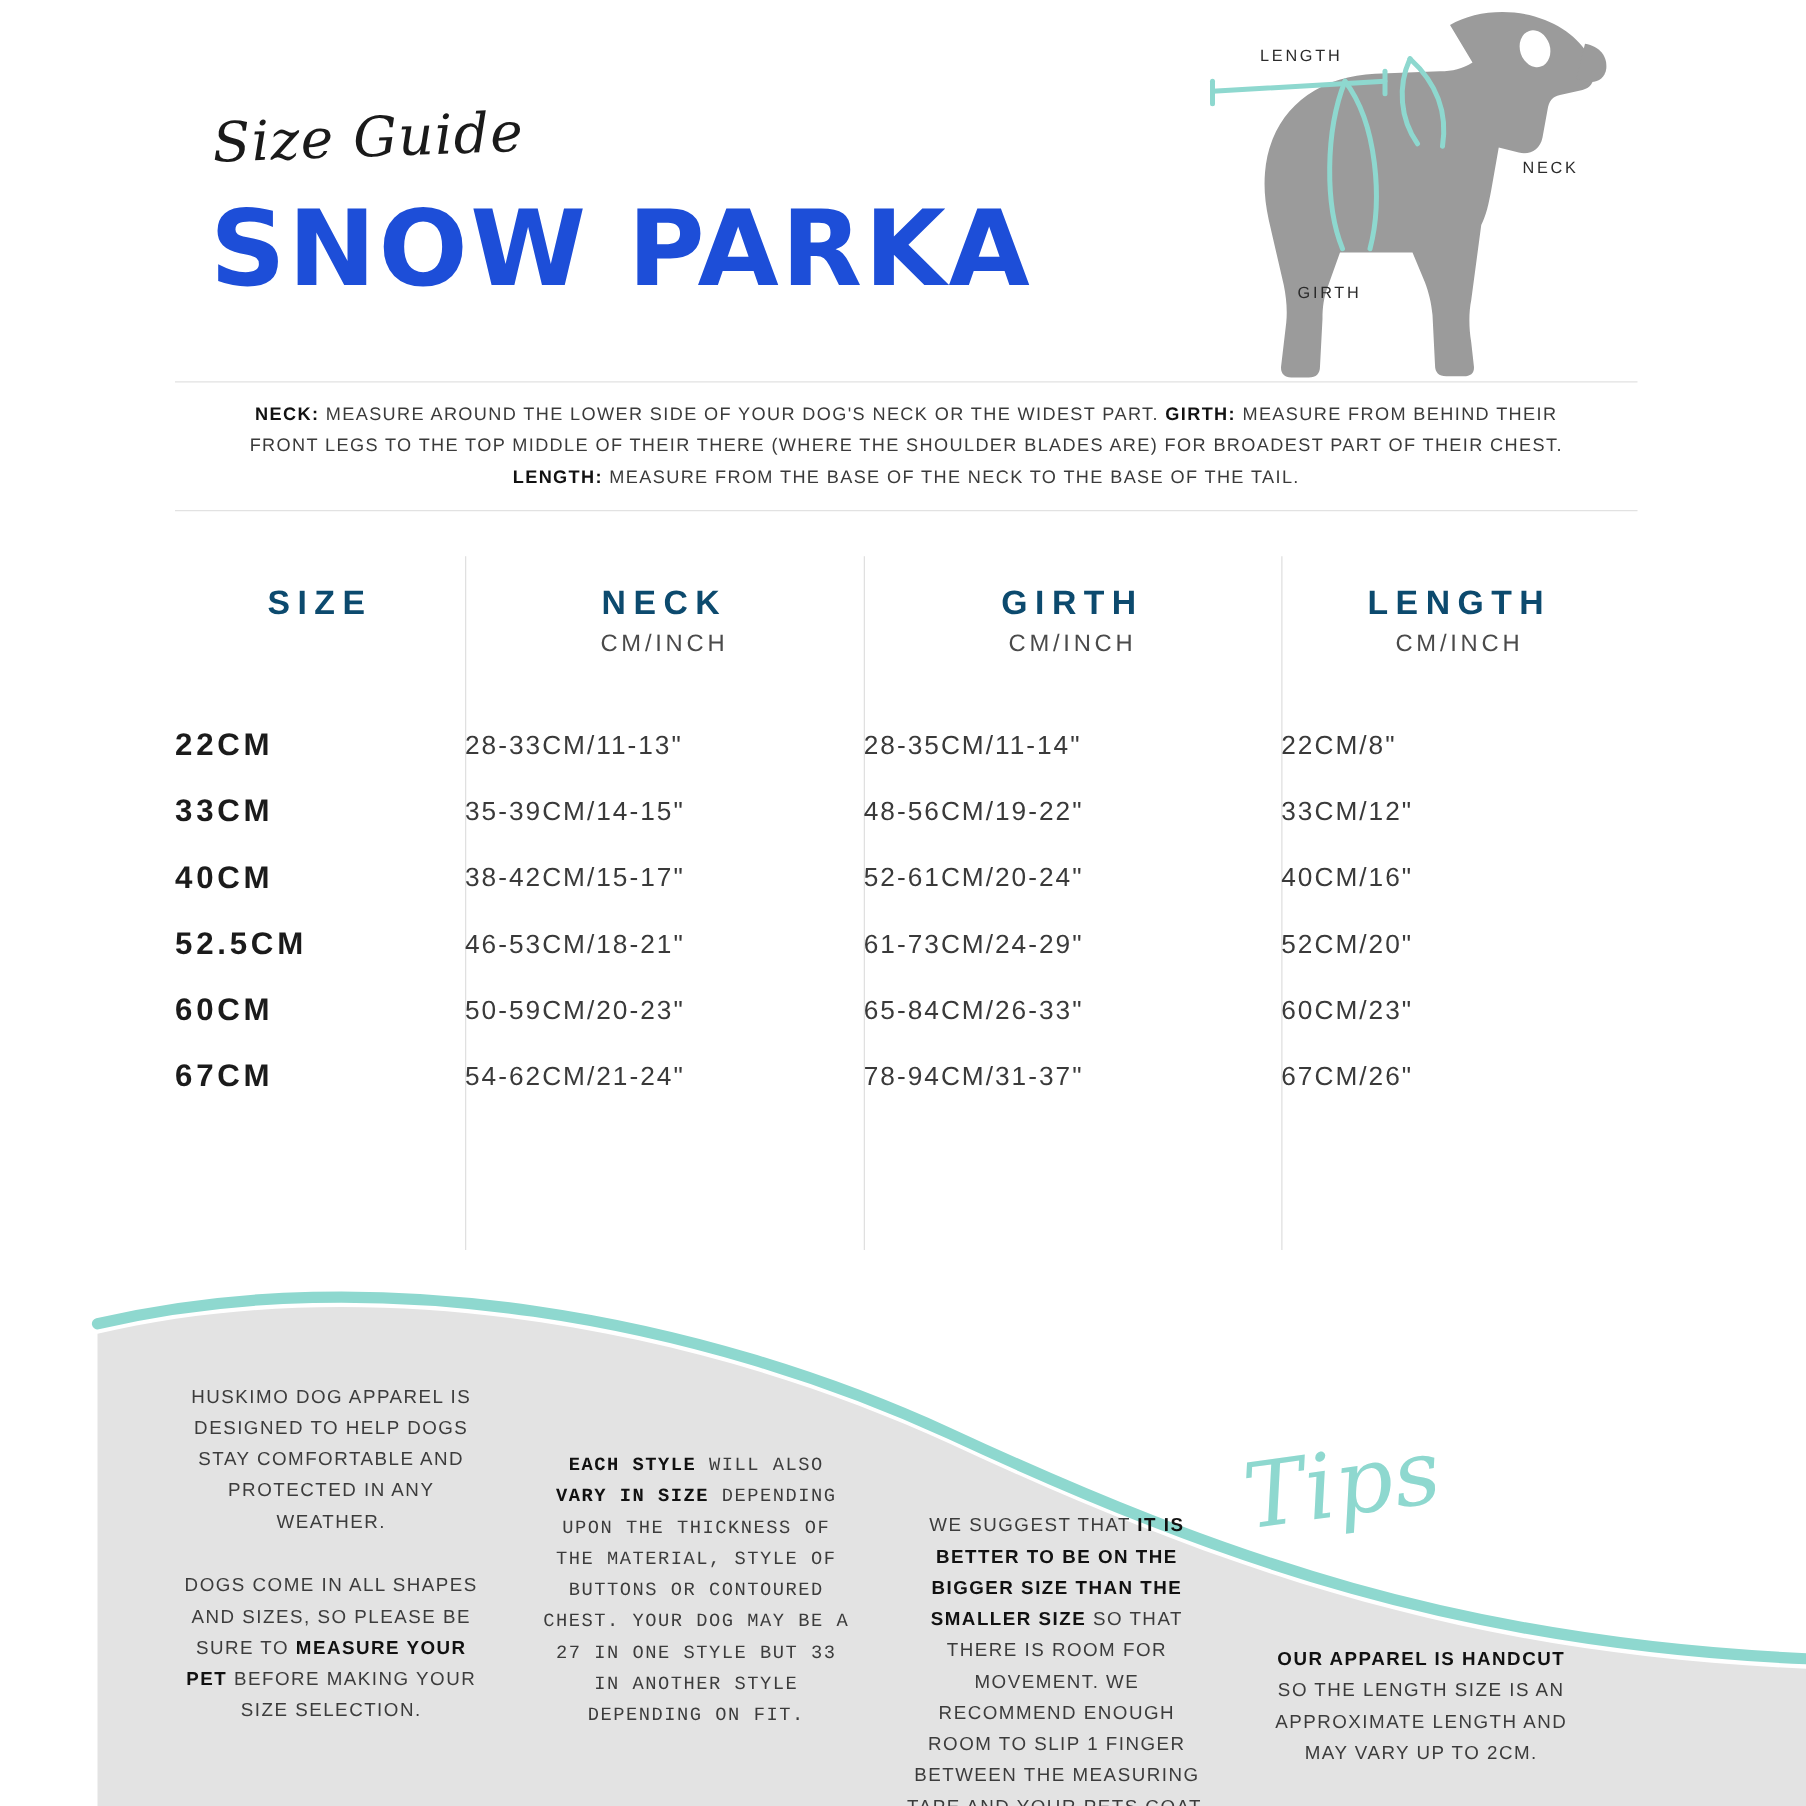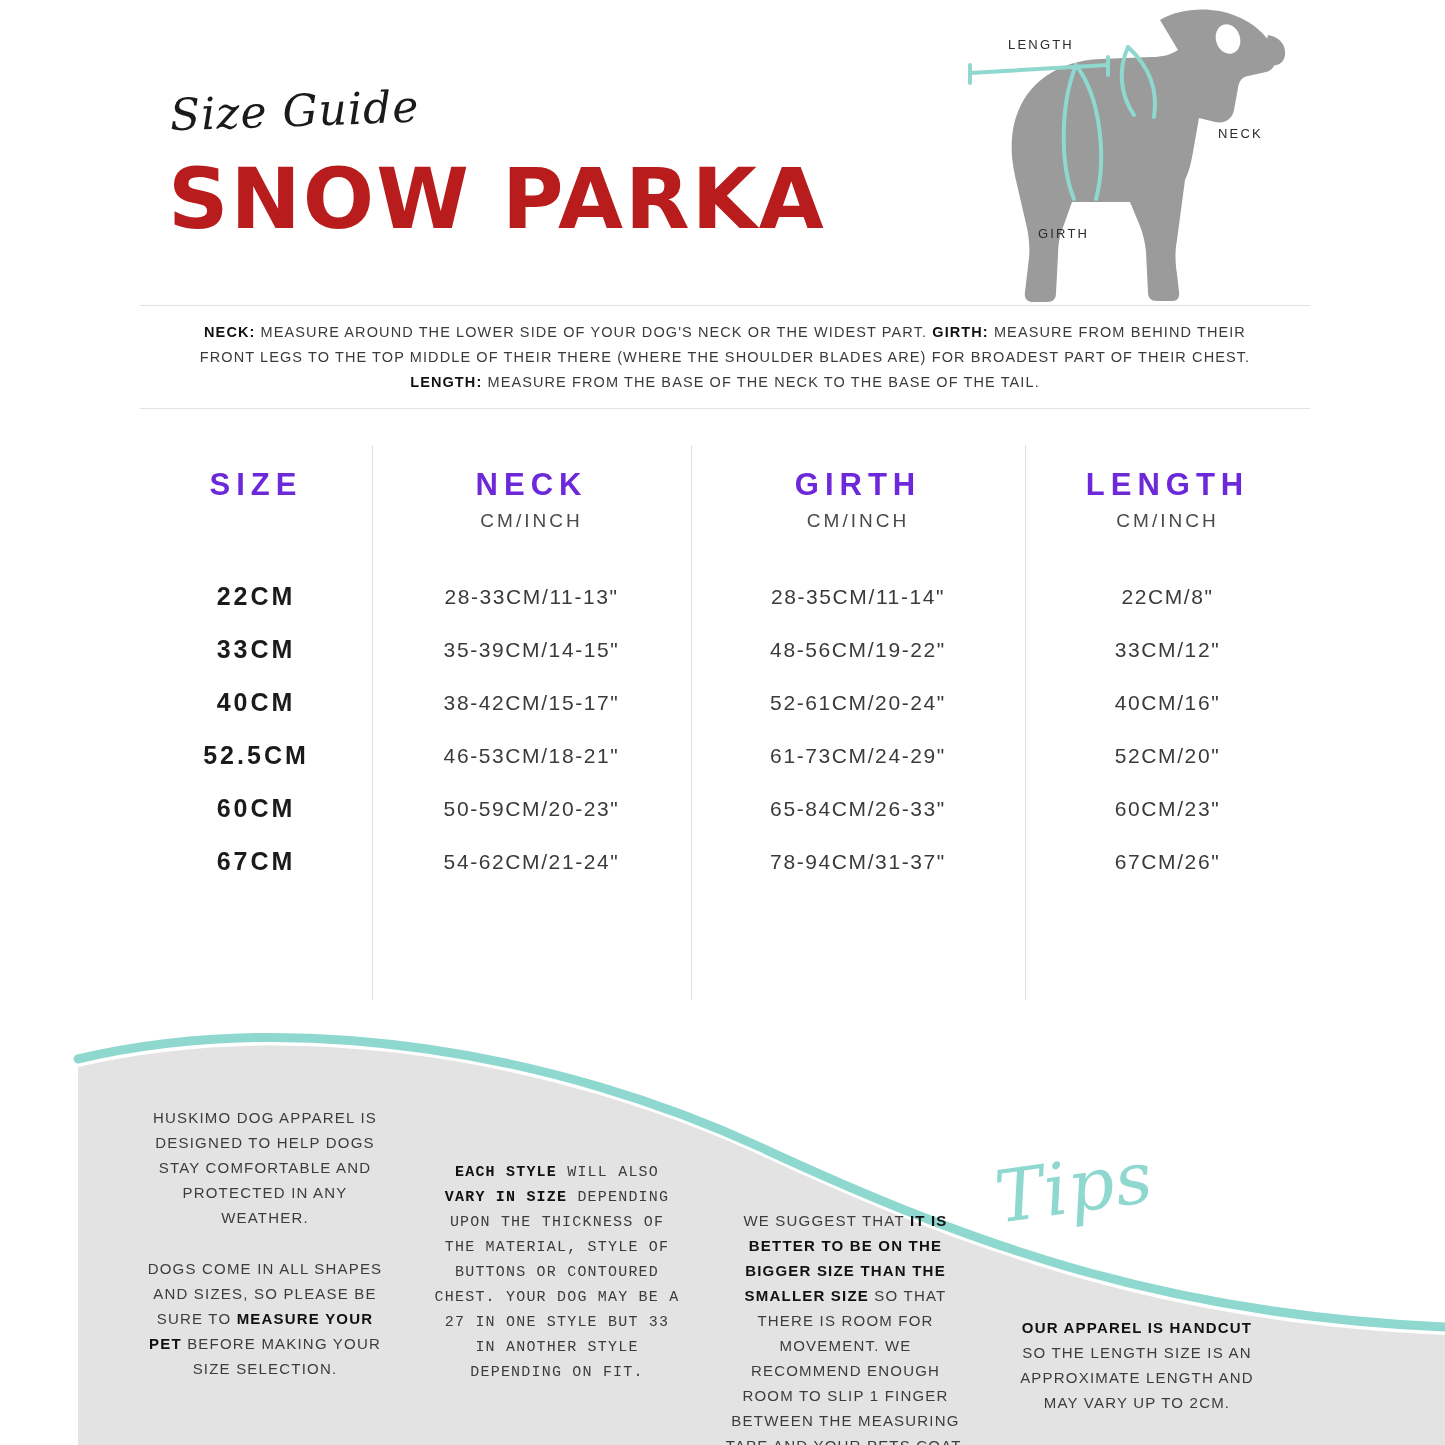--- a/index.html
+++ b/index.html
@@ -22,21 +22,21 @@
     font-size:44px;
     letter-spacing:1px;
     color:#1a1a1a;
     transform:rotate(-2deg);
   }
   .title-main{
     position:absolute;left:168px;top:150px;
     font-size:84px;
     font-weight:bold;
     letter-spacing:2px;
-    color:#b91c1c;
+    color:#1d4ed8;
     font-family:"DejaVu Sans", sans-serif;
     text-align:right;
   }
 
   .dog-wrap{position:absolute;left:860px;top:5px;width:430px;height:300px;}
 
   .rule{position:absolute;left:140px;width:1170px;height:1px;background:#e2e2e2;}
   .rule-1{top:305px;}
   .rule-2{top:408px;}
 
@@ -52,31 +52,31 @@
 
   
   .table{position:absolute;left:140px;top:445px;width:1170px;}
   .thead{position:relative;height:95px;}
   .col-sep{position:absolute;top:0;width:1px;background:#e0e0e0;}
   .sep1{left:232px;}
   .sep2{left:551px;}
   .sep3{left:885px;}
 
   .th{position:absolute;text-align:center;}
-  .th .th-main{font-size:31px;font-weight:bold;letter-spacing:6px;color:#6d28d9;}
+  .th .th-main{font-size:27px;font-weight:bold;letter-spacing:6px;color:#0c4a6e;}
   .th .th-sub{font-size:19px;letter-spacing:3px;color:#4a4a4a;margin-top:7px;}
 
   .th-size{left:0;width:232px;top:22px;}
   .th-neck{left:232px;width:319px;top:22px;}
   .th-girth{left:551px;width:334px;top:22px;}
   .th-length{left:885px;width:285px;top:22px;}
 
   .rows{position:relative;margin-top:30px;}
   .row{position:relative;height:53px;}
-  .cell{position:absolute;text-align:center;top:0;line-height:53px;}
+  .cell{position:absolute;top:0;line-height:53px;}
   .c-size{left:0;width:232px;font-size:25px;font-weight:bold;letter-spacing:3px;color:#1b1b1b;}
   .c-neck{left:232px;width:319px;font-size:21px;letter-spacing:1.6px;color:#3a3a3a;}
   .c-girth{left:551px;width:334px;font-size:21px;letter-spacing:1.6px;color:#3a3a3a;}
   .c-length{left:885px;width:285px;font-size:21px;letter-spacing:1.6px;color:#3a3a3a;}
 
   
   .bottom{position:absolute;left:0;top:1005px;width:1445px;height:440px;}
   .tips-script{
     position:absolute;left:995px;top:1145px;
     font-family:"DejaVu Serif", serif;

